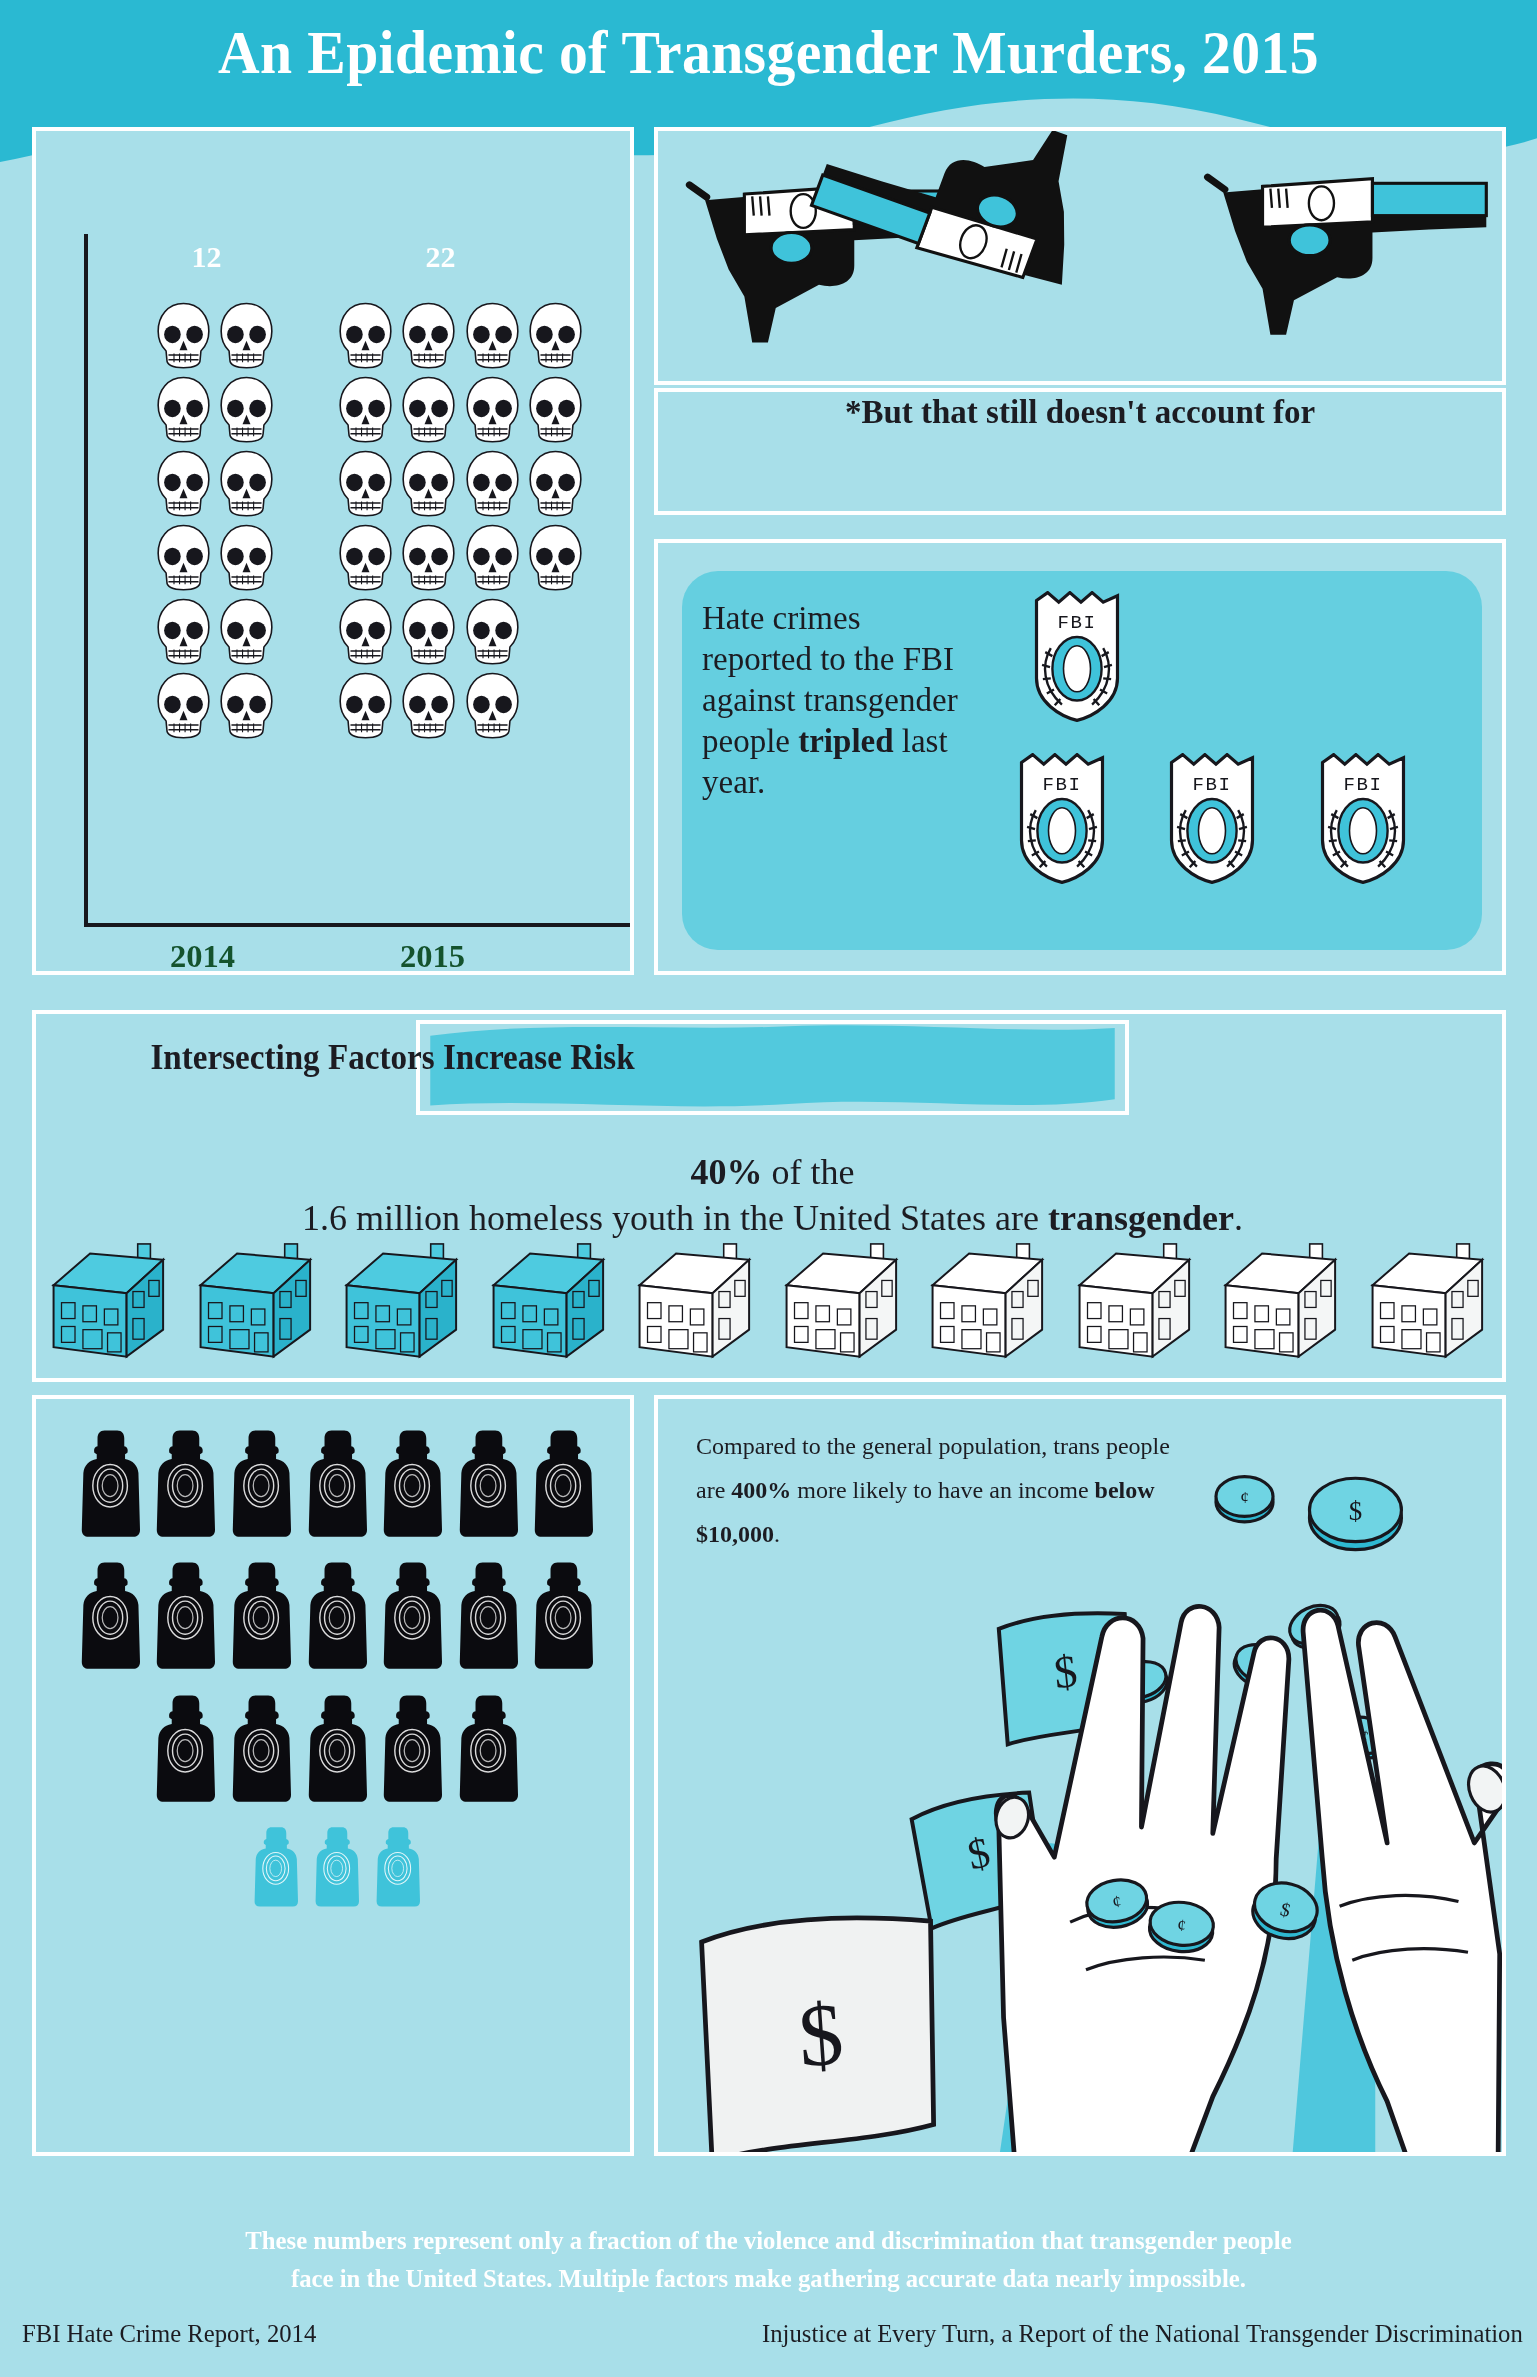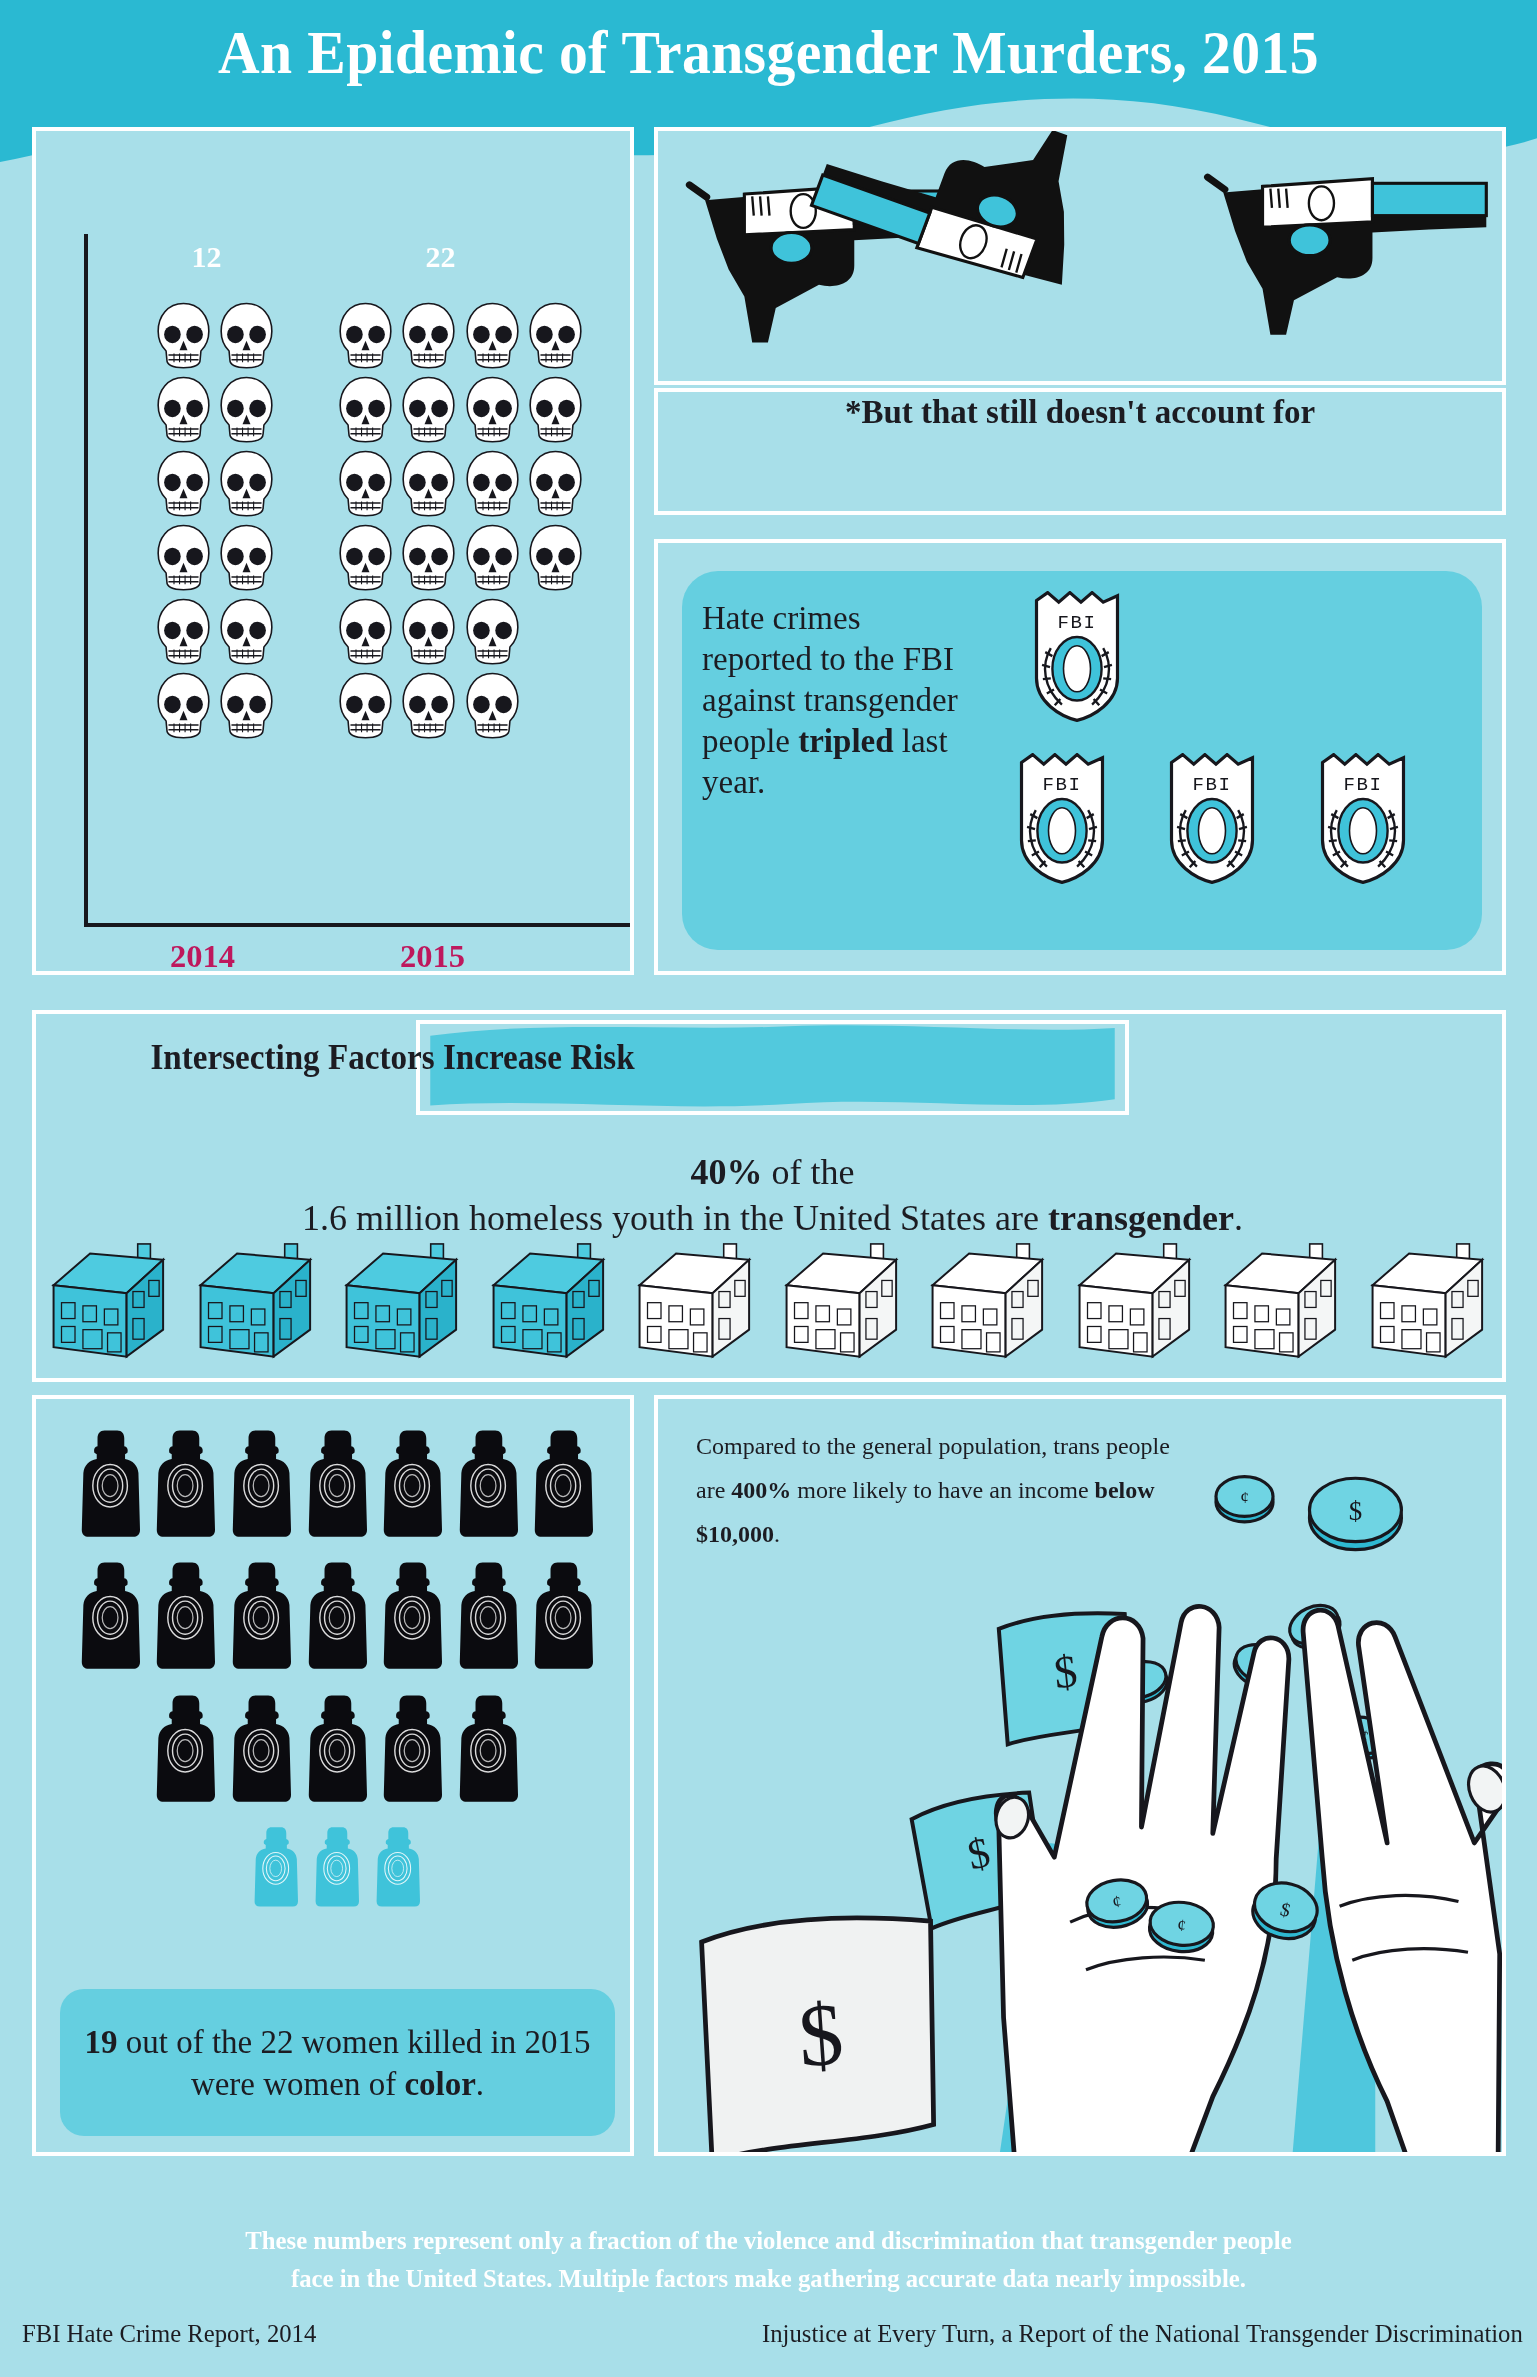--- a/index.html
+++ b/index.html
@@ -44,21 +44,21 @@
   }
   .axis-v { position: absolute; left: 48px; top: 103px; width: 4px; height: 693px; background: #18181e; }
   .axis-h { position: absolute; left: 48px; top: 792px; width: 555px; height: 4px; background: #18181e; }
   .count-label {
     position: absolute; top: 109px; font-size: 30px; color: #ffffff; font-weight: 700;
     text-align: center; width: 95px;
   }
   #count-2014 { left: 123px; }
   #count-2015 { left: 357px; }
   .year-label {
-    position: absolute; top: 807px; font-size: 32.5px; color: #be185d; font-weight: 700;
+    position: absolute; top: 807px; font-size: 32.5px; color: #14532d; font-weight: 700;
     text-align: center; width: 143px;
   }
   #year-2014 { left: 95px; }
   #year-2015 { left: 325px; }
   .skull-grid { position: absolute; top: 170px; }
   #skulls-2014 { left: 119px; width: 143px; }
   #skulls-2015 { left: 301px; width: 262px; }
   .skull-row { display: flex; gap: 6.3px; height: 74px; }
   .skull { width: 57px; height: 70px; flex: 0 0 57px; }
 
@@ -866,25 +866,20 @@
           <ellipse cx="37" cy="74" rx="10" ry="14" fill="none" stroke="#ffffff" stroke-width="1.6" opacity="0.7"></ellipse>
         </svg>
         <svg viewBox="0 0 75 145" class="person small">
           <path d="M28,4 h18 c6,0 9,4 9,10 v10 c4,1 5,4 4,8 l-3,2 v6 c10,2 16,8 17,18 l2,72 c0,6 -3,9 -9,9 h-56 c-6,0 -9,-3 -9,-9 l2,-72 c1,-10 7,-16 17,-18 v-6 l-3,-2 c-1,-4 0,-7 4,-8 v-10 c0,-6 3,-10 9,-10 z" fill="#3fc3da"></path>
           <ellipse cx="37" cy="74" rx="22" ry="27" fill="none" stroke="#ffffff" stroke-width="1.8" opacity="0.85"></ellipse>
           <ellipse cx="37" cy="74" rx="16" ry="21" fill="none" stroke="#ffffff" stroke-width="1.8" opacity="0.85"></ellipse>
           <ellipse cx="37" cy="74" rx="10" ry="14" fill="none" stroke="#ffffff" stroke-width="1.6" opacity="0.7"></ellipse>
         </svg>
       </div>
     </div>
-  <div class="people-card">
-    <div class="people-card-text">
-      <b>19</b><span> out of the 22 women killed in 2015 were women of </span><b>color</b><span>.</span>
-    </div>
-  </div>
 </div>
 
 <div class="panel" id="panel-money">
   <svg class="money-art" viewBox="0 0 1075 960" preserveAspectRatio="none">
 
     <g transform="translate(880,150)">
       <ellipse cx="0" cy="0" rx="58" ry="40" fill="#2fb9d2" stroke="#17171d" stroke-width="4"></ellipse>
       <ellipse cx="0" cy="-10" rx="58" ry="40" fill="#6fd4e3" stroke="#17171d" stroke-width="4"></ellipse>
       <text x="0" y="2" font-size="34" text-anchor="middle" fill="#17171d" font-family="'Liberation Serif',serif">$</text>
     </g>

